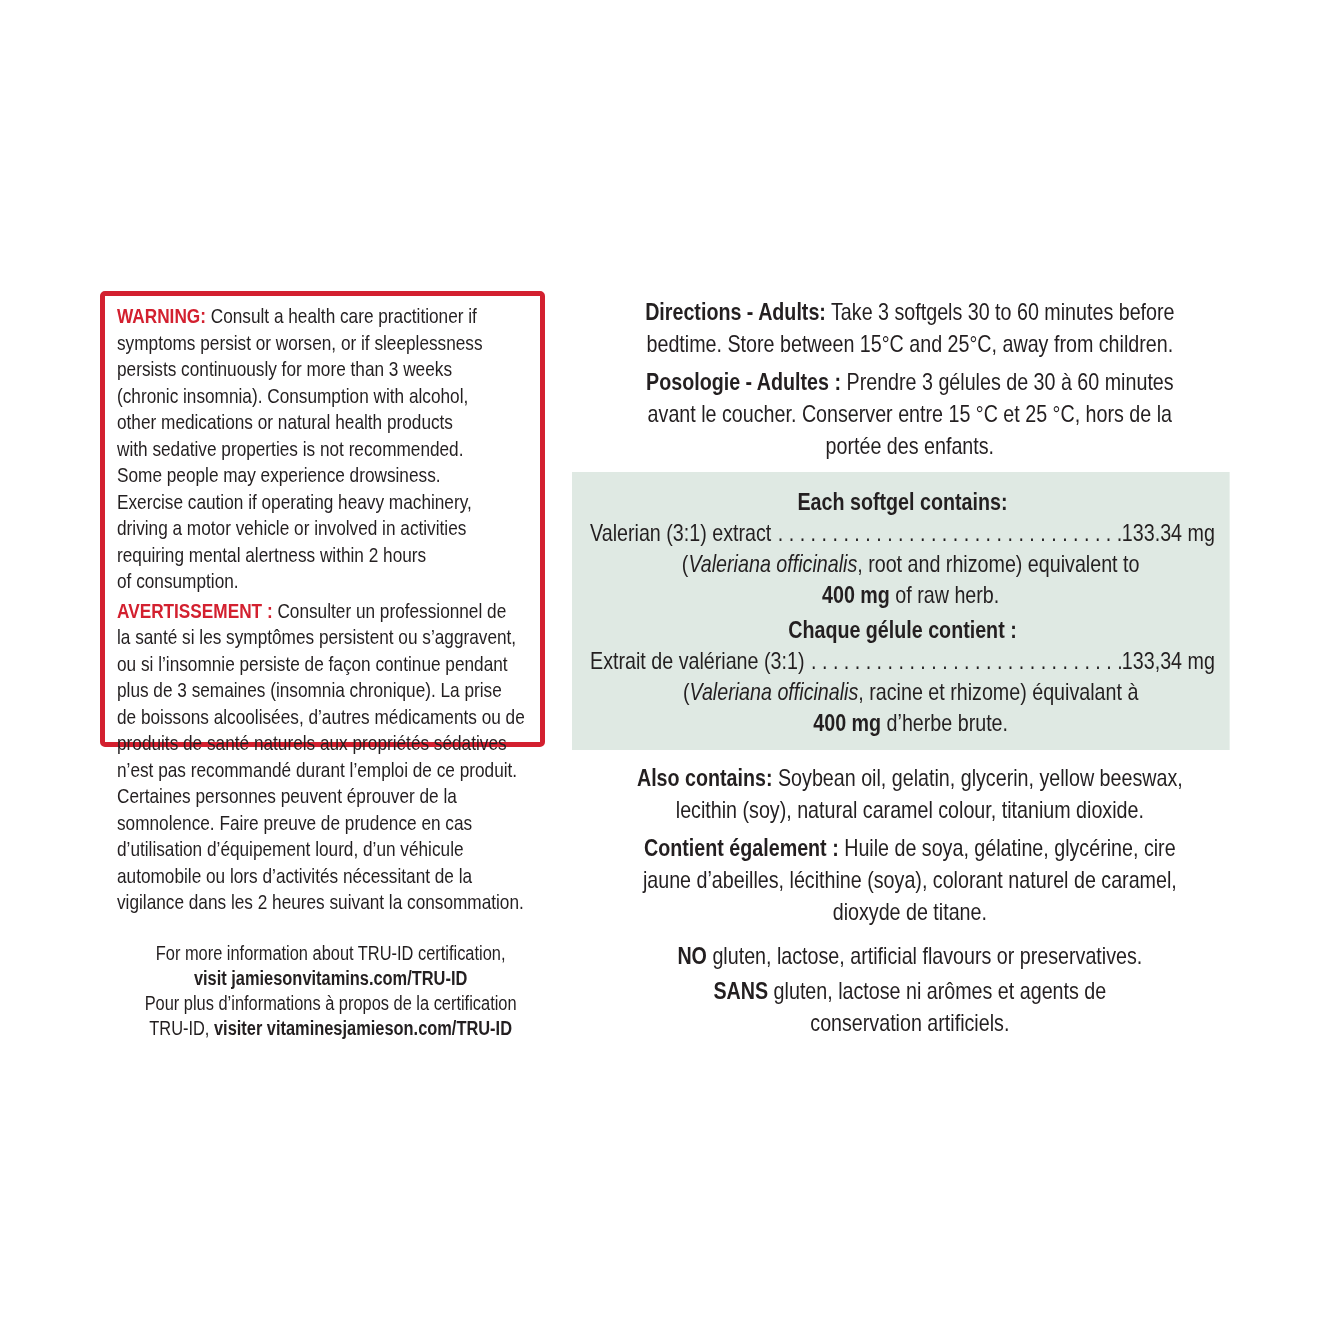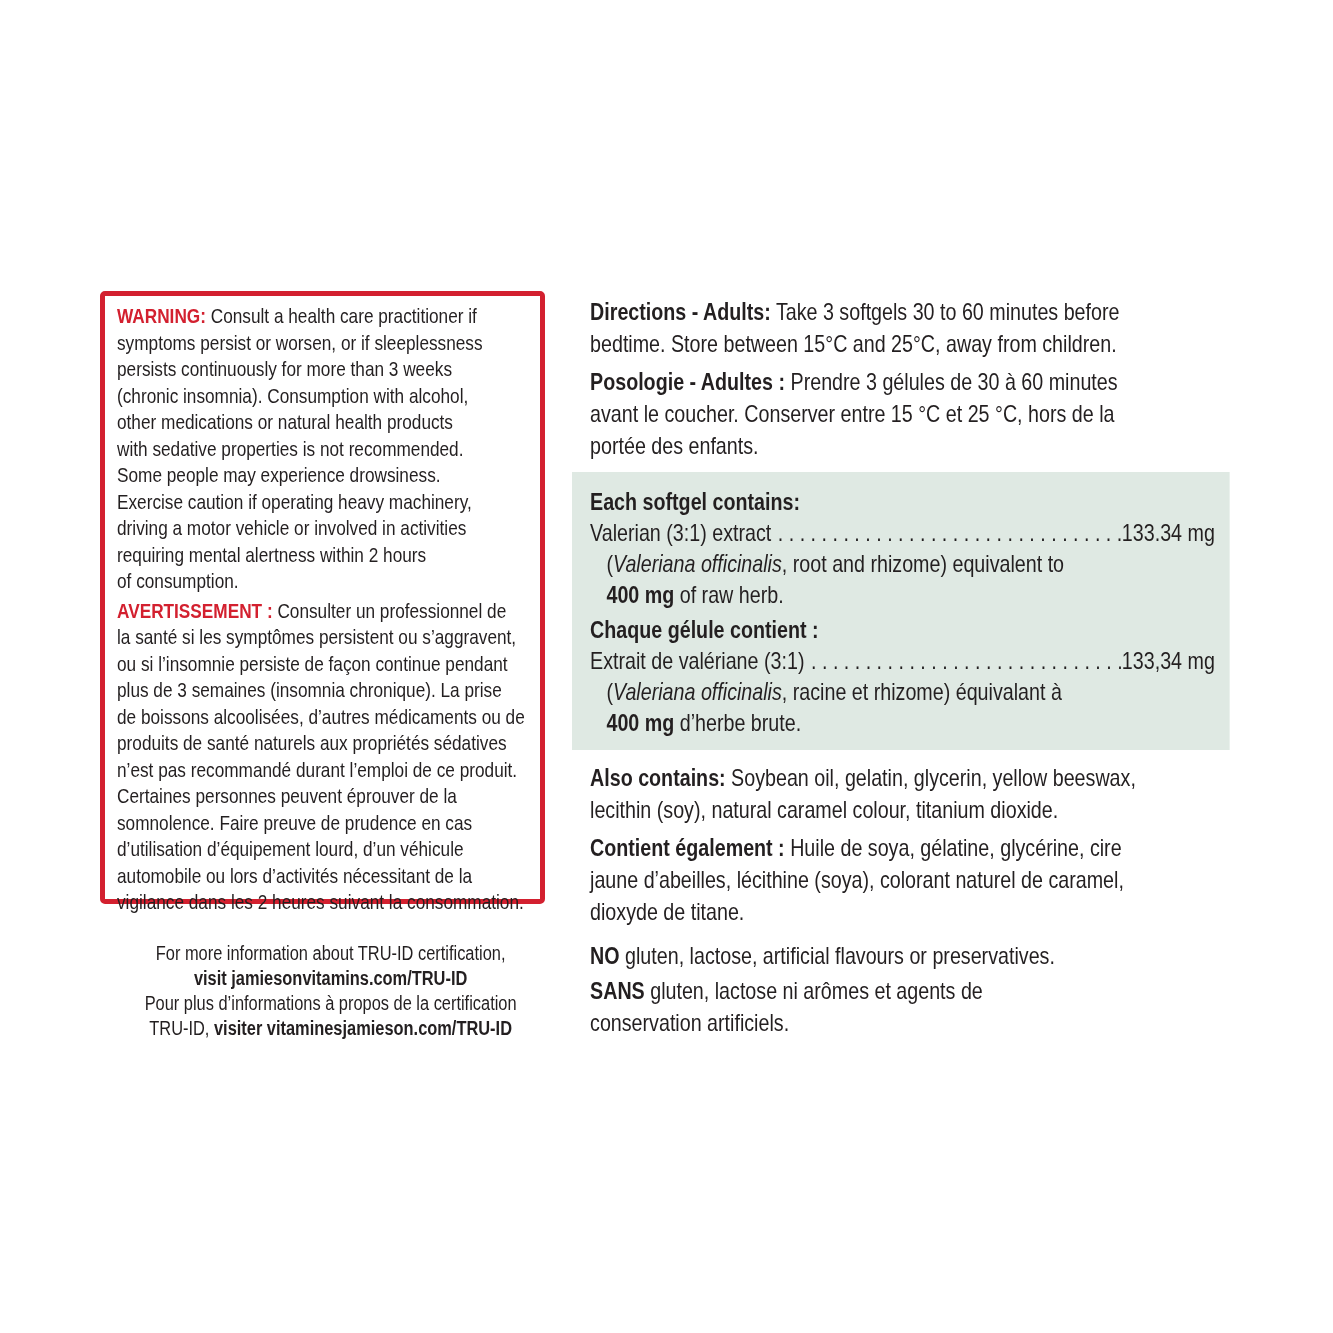--- a/index.html
+++ b/index.html
@@ -12,37 +12,37 @@
     width:1333px;height:1333px;background:#ffffff;overflow:hidden;
     font-family:"Liberation Sans", sans-serif;color:var(--ink);
   }
   .page{position:relative;width:1333px;height:1333px;background:#ffffff;}
 
   
   .cond{transform:scaleX(0.82);transform-origin:0 0;}
 
   
   .warning-box{
-    position:absolute;left:100px;top:291px;width:445px;height:613px;
+    position:absolute;left:100px;top:291px;width:445px;height:456px;
     box-sizing:border-box;border:5px solid var(--red);border-radius:5px;
     padding:7px 0 0 12px;background:#ffffff;
   }
   .warn-text{width:505px;font-size:21px;line-height:26.5px;}
   .warn-text p{margin:0;}
   .warn-text p.warn-fr{margin-top:3px;}
   .red-label{color:var(--red);font-weight:700;}
   .pre{white-space:pre;}
 
   
   .truid{position:absolute;left:108px;top:941px;width:445px;}
   .truid-inner{width:543px;font-size:20px;line-height:25px;text-align:center;}
   .bold{font-weight:700;}
 
   
-  .right-col{position:absolute;left:572px;top:296px;width:658px;}
+  .right-col{position:absolute;left:572px;top:296px;width:658px;text-align:center;}
   .right-inner{width:802px;font-size:24px;line-height:32px;}
   .right-inner p{margin:0;padding-left:22px;}
   .p-dir-en{margin-bottom:6px !important;}
   .p-dir-fr{margin-bottom:10px !important;}
 
   .green-box{
     background:var(--green);
     padding:14px 18px 12px 22px;
     margin:0 0 12px 0;
     line-height:31px;

